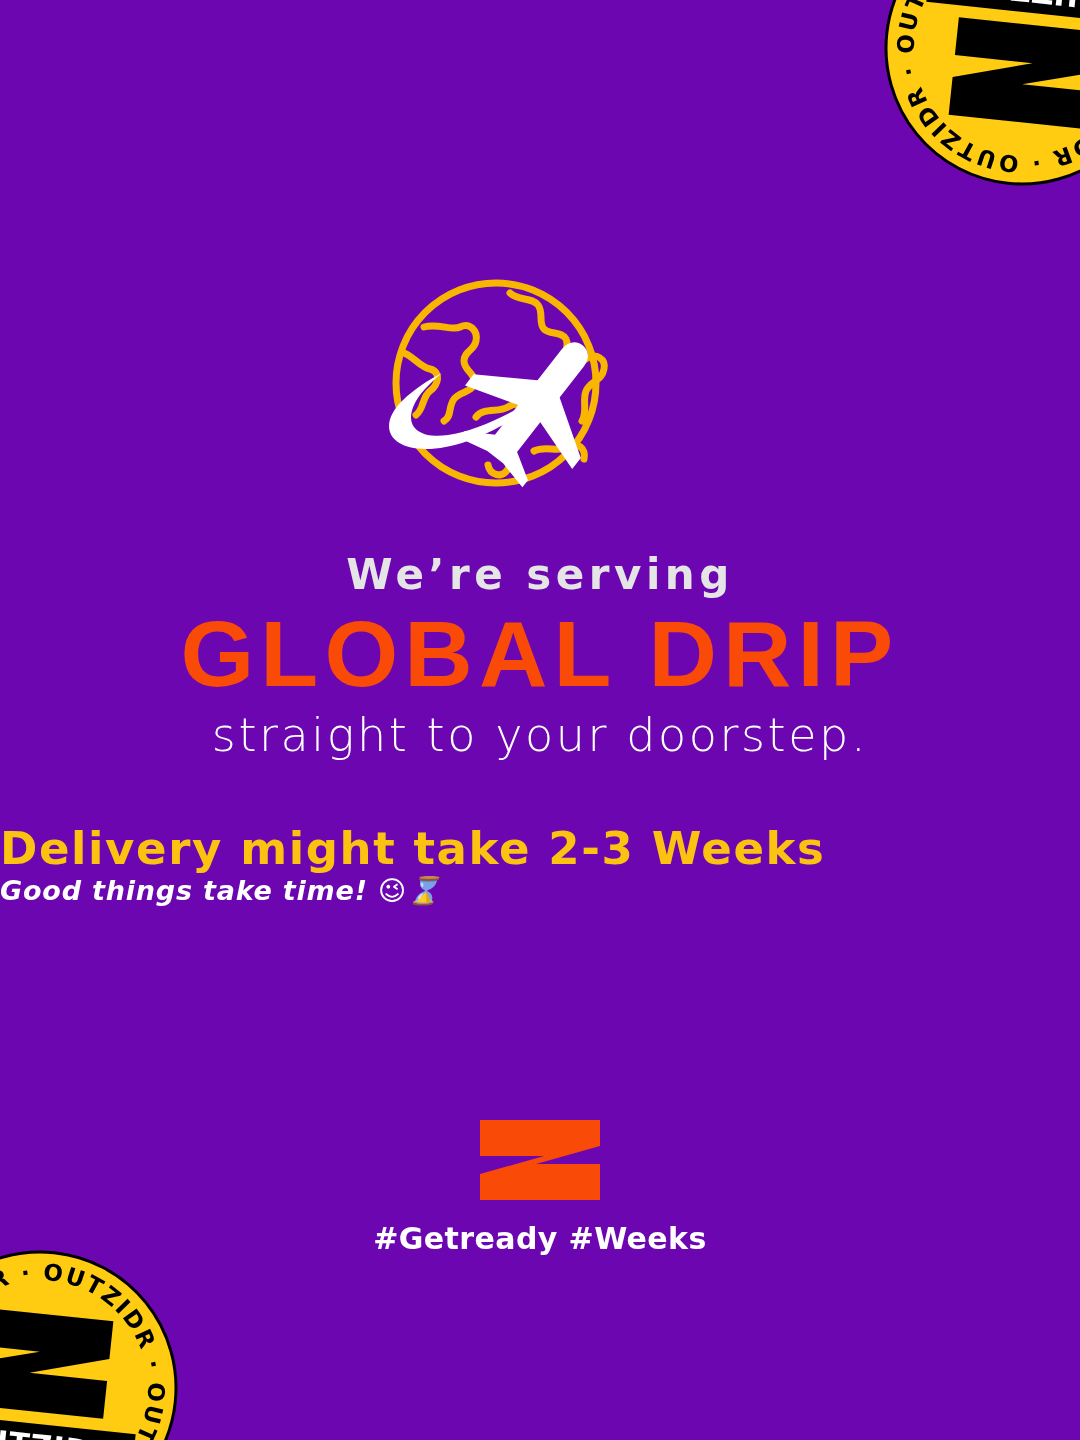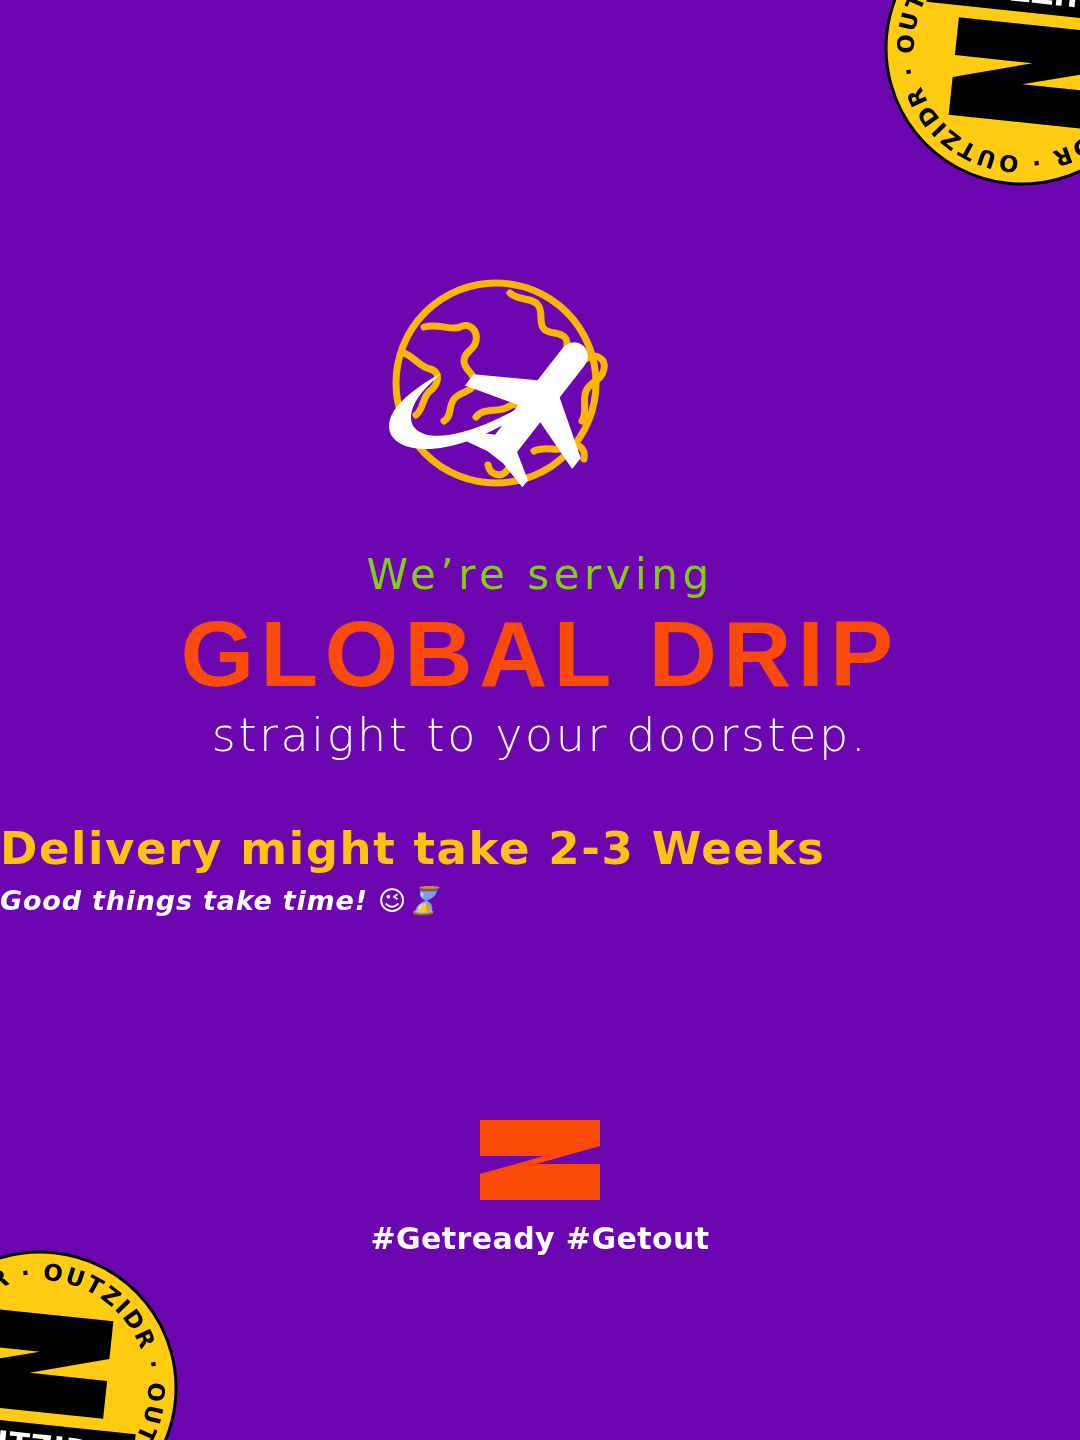--- a/index.html
+++ b/index.html
@@ -56,23 +56,23 @@
 
   
   .headline-block {
     position: absolute;
     left: 0;
     right: 0;
     top: 553px;
     text-align: center;
   }
   .eyebrow {
-    color: #84cc16;
+    color: #e5e5e5;
     font-size: 42px;
-    font-weight: 400;
+    font-weight: 700;
     letter-spacing: 4.5px;
     line-height: 1.05;
     font-family: "DejaVu Sans", sans-serif;
   }
   .headline {
     color: #F94A07;
     font-size: 92px;
     font-weight: 700;
     letter-spacing: 6px;
     line-height: 1.12;
@@ -105,21 +105,20 @@
     letter-spacing: 1.6px;
     line-height: 1.18;
     font-family: "DejaVu Sans", sans-serif;
   }
   .delivery-sub {
     color: #FFFFFF;
     font-size: 27px;
     font-weight: 700;
     font-style: italic;
     letter-spacing: 0.8px;
-    margin-top: 10px;
     font-family: "DejaVu Sans", sans-serif;
   }
 
   
   .footer-block {
     position: absolute;
     left: 0;
     right: 0;
     top: 1118px;
     text-align: center;
@@ -235,16 +234,16 @@
 
   <div class="delivery-block">
     <div class="delivery-main">Delivery might take 2-3 Weeks</div>
     <div class="delivery-sub">Good things take time! 😉⌛</div>
   </div>
 
   <div class="footer-block">
     <svg class="brand-mark" viewBox="0 0 124 84" xmlns="http://www.w3.org/2000/svg">
       <polygon points="2,2 122,2 122,28 58,46 122,46 122,82 2,82 2,56 66,38 2,38" fill="#F94A07"></polygon>
     </svg>
-    <div class="tagline">#Getready #Getout</div>
+    <div class="tagline">#Getready #Weeks</div>
   </div>
 
 </div>
 
 </body></html>

